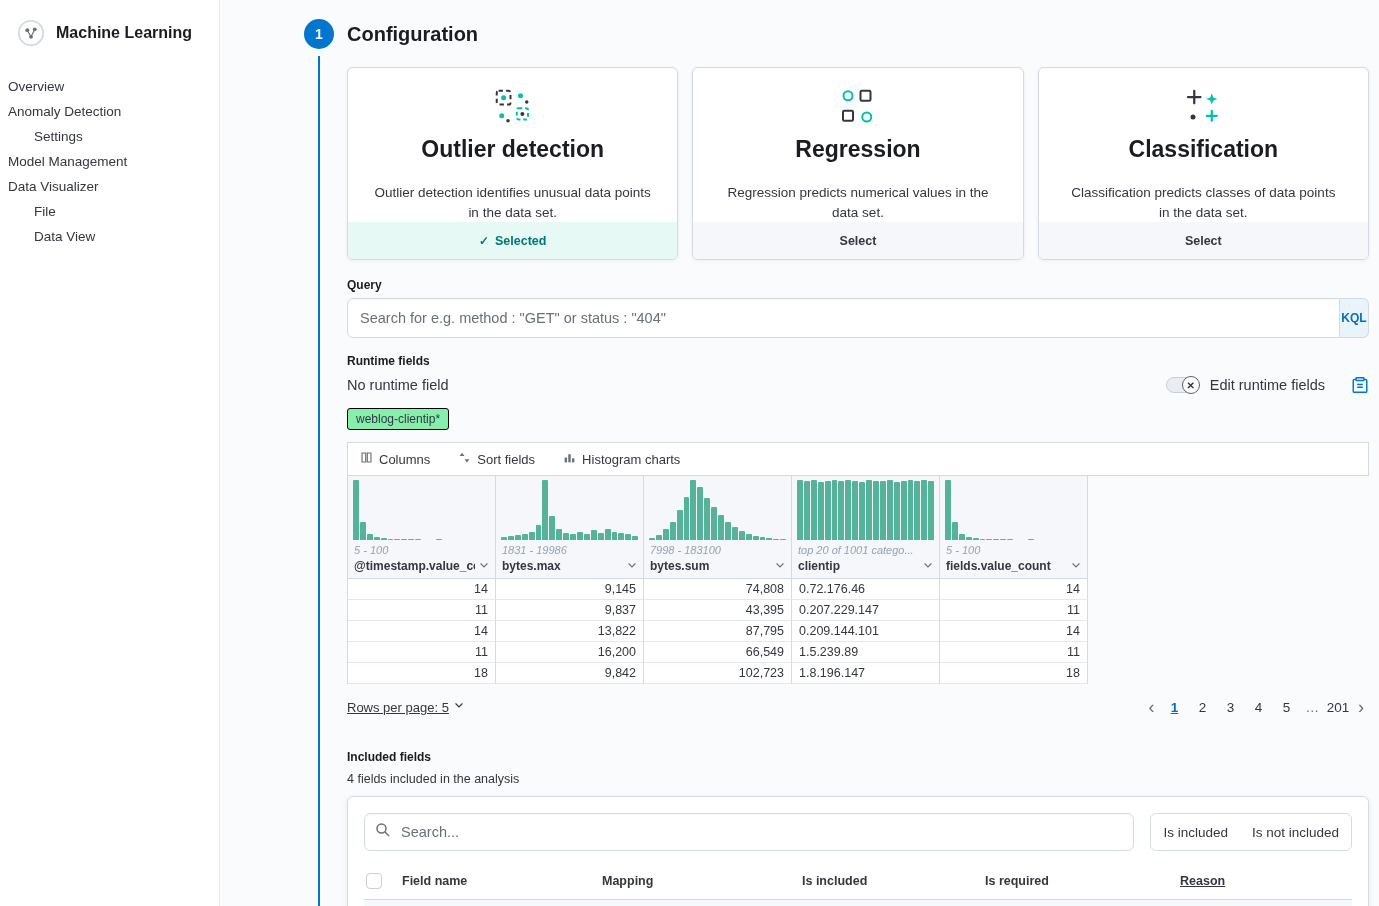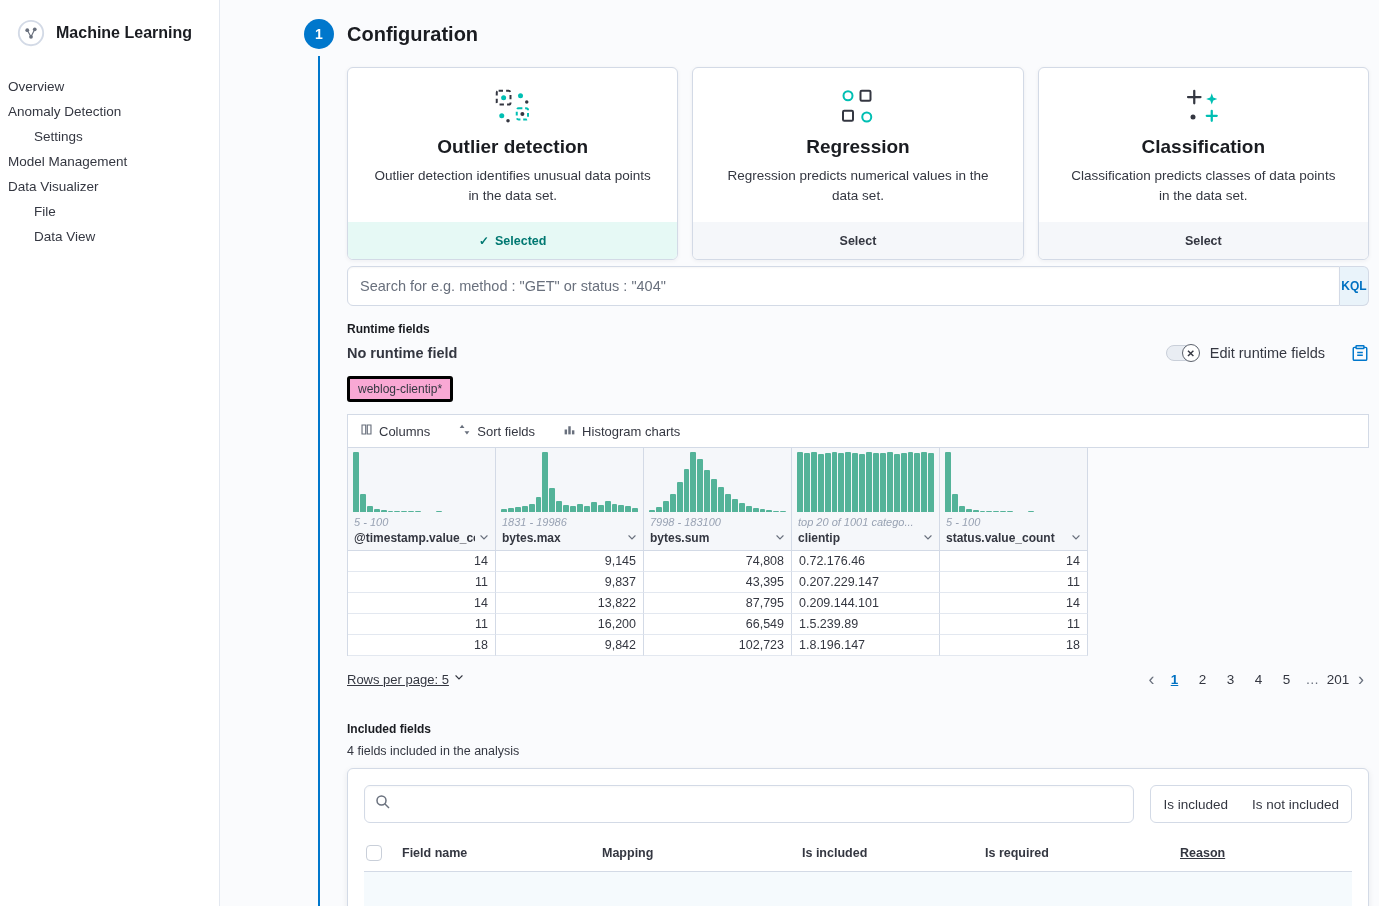--- a/index.html
+++ b/index.html
@@ -28,50 +28,50 @@
     background:#0077CC; color:#fff; font-size:14px; font-weight:700; display:flex; align-items:center; justify-content:center; }
   .step-line { position:absolute; left:98px; top:56px; bottom:0; width:2px; background:#0077CC; }
   .page-title { font-size:20px; font-weight:700; margin:0; padding-top:3px; color:#1a1c21; }
 
   
   .cards { display:flex; gap:14px; margin-top:21px; }
   .card { flex:1; height:193px; background:#fff; border:1px solid #D3DAE6; border-radius:6px;
     box-shadow:0 1px 4px rgba(31,38,46,.06); display:flex; flex-direction:column; overflow:hidden; }
   .card-body { flex:1; text-align:center; padding:14px 26px 0; }
   .card-icon { height:42px; display:flex; align-items:center; justify-content:center; margin:4px 0 8px; }
-  .card-title { font-size:19px; font-weight:700; color:#1a1c21; margin-bottom:8px; }
+  .card-title { font-size:23px; font-weight:700; color:#1a1c21; margin-bottom:20px; }
   .card-desc { font-size:13.5px; line-height:1.45; }
   .card-footer { height:37px; display:flex; align-items:center; justify-content:center; gap:6px;
     font-size:12.5px; font-weight:600; background:#F5F7FA; color:#343741; }
   .card.selected .card-footer { background:#E6F9F5; color:#007871; }
   .card-footer .check { font-size:12px; }
 
   
   .section-label { font-size:12px; font-weight:700; color:#1a1c21; }
   .query-row { display:flex; margin-top:6px; }
   .query-input { flex:1; height:40px; border:1px solid #D3DAE6; border-radius:6px 0 0 6px; padding:0 12px;
     font-size:14.5px; font-family:inherit; color:#343741; background:#fff; outline:none;
     box-shadow:inset 0 1px 2px rgba(0,0,0,.04); }
   .query-input::placeholder { color:#69707D; }
   .query-append { width:29px; display:flex; align-items:center; justify-content:center; background:#E9F3FA;
     border:1px solid #D3DAE6; border-left:none; border-radius:0 6px 6px 0; color:#0071C2; font-weight:700; font-size:12px; }
 
   
   .runtime-row { display:flex; align-items:center; margin-top:8px; }
-  .runtime-status { font-size:14.5px;font-weight:bold; }
+  .runtime-status { font-size:14.5px; }
   .runtime-right { margin-left:auto; display:flex; align-items:center; gap:10px; }
   .switch { display:flex; align-items:center; }
   .track { width:28px; height:16px; border-radius:8px; background:#E9EDF3; border:1px solid #C9CFD9; }
   .thumb { width:18px; height:18px; border-radius:50%; background:#fff; border:1px solid #5a606b; margin-left:-12px;
     display:flex; align-items:center; justify-content:center; font-size:10px; font-weight:700; color:#343741; }
   .edit-runtime-label { font-size:14.5px; }
   .copy-btn { margin-left:16px; display:flex; }
 
-  .badge { display:inline-block; margin-top:14px; padding:3px 8px; font-size:12px; border:3px solid #000000;
-    border-radius:3px; background:#f9a8d4; }
+  .badge { display:inline-block; margin-top:14px; padding:3px 8px; font-size:12px; border:1px solid #000000;
+    border-radius:3px; background:#86efac; }
 
   
   .grid-toolbar { margin-top:12px; height:34px; display:flex; align-items:center; gap:28px; padding:0 12px;
     border:1px solid #D3DAE6; background:#fff; }
   .toolbar-btn { display:flex; align-items:center; gap:6px; font-size:13px; color:#343741; }
   .grid { width:741px; border-left:1px solid #D3DAE6; background:#fff; }
   .grid-header { display:flex; }
   .hcell { width:148px; border-right:1px solid #D3DAE6; border-bottom:1px solid #D3DAE6; background:#F5F7FA; }
   .hist { height:64px; display:flex; align-items:flex-end; gap:1px; padding:4px 5px 0; }
   .bar { flex:1; background:#54B399; border-radius:1px 1px 0 0; }
@@ -197,20 +197,21 @@
           </div>
           <div class="card-title" data-interactable="false">Classification</div>
           <div class="card-desc" data-interactable="false">Classification predicts classes of data points in the data set.</div>
         </div>
         <div class="card-footer" data-interactable="true">
           <span data-interactable="false">Select</span>
         </div>
       </div>
     </div>
 
+  <div class="section-label" style="margin-top:18px" data-interactable="false">Query</div>
   <div class="query-row" data-interactable="false">
     <input class="query-input" data-interactable="true" placeholder="Search for e.g. method : &quot;GET&quot; or status : &quot;404&quot;" style="">
     <div class="query-append" data-interactable="true">KQL</div>
   </div>
 
   <div class="section-label" style="margin-top:16px" data-interactable="false">Runtime fields</div>
   <div class="runtime-row" data-interactable="false">
     <span class="runtime-status" data-interactable="false">No runtime field</span>
     <div class="runtime-right" data-interactable="false">
       <div class="switch" data-interactable="true">
@@ -403,21 +404,21 @@
             <div class="bar" style="height:0%"></div>
             <div class="bar" style="height:0%"></div>
             <div class="bar" style="height:0%"></div>
             <div class="bar" style="height:0%"></div>
             <div class="bar" style="height:0%"></div>
             <div class="bar" style="height:0%"></div>
             <div class="bar" style="height:0%"></div>
           </div>
           <div class="range" data-interactable="false">5 - 100</div>
           <div class="hname">
-            <span class="hname-text" data-interactable="false">status.value_count</span>
+            <span class="hname-text" data-interactable="false">fields.value_count</span>
             <span data-interactable="true"><svg width="10" height="10" viewBox="0 0 16 16" fill="none" stroke="#69707D" stroke-width="1.8" stroke-linecap="round">
                 <path d="M3 6l5 5 5-5"></path>
               </svg></span>
           </div>
         </div>
       </div>
     <div class="grid-body" data-interactable="false">
         <div class="grow" data-interactable="false">
           <div class="gcell num" data-interactable="true">14</div>
           <div class="gcell num" data-interactable="true">9,145</div>
@@ -481,20 +482,21 @@
 
   <div class="panel" data-interactable="false">
     <div class="panel-top" data-interactable="false">
       <div class="search-box" data-interactable="false">
         <span data-interactable="false">
           <svg width="16" height="16" viewBox="0 0 16 16" fill="none" stroke="#69707D" stroke-width="1.5">
               <circle cx="6.5" cy="6.5" r="4.5"></circle>
               <path d="M10 10l4 4"></path>
             </svg>
         </span>
+        <input data-interactable="true" placeholder="Search..." style="">
       </div>
       <div class="filter-group" data-interactable="false">
           <div class="filter-btn" data-interactable="true">Is included</div>
           <div class="filter-btn" data-interactable="true">Is not included</div>
         </div>
     </div>
     <div class="fields-table" data-interactable="false">
       <div class="ftr fhead" data-interactable="false">
           <div class="col-check">
             <span class="checkbox" data-interactable="true"></span>

